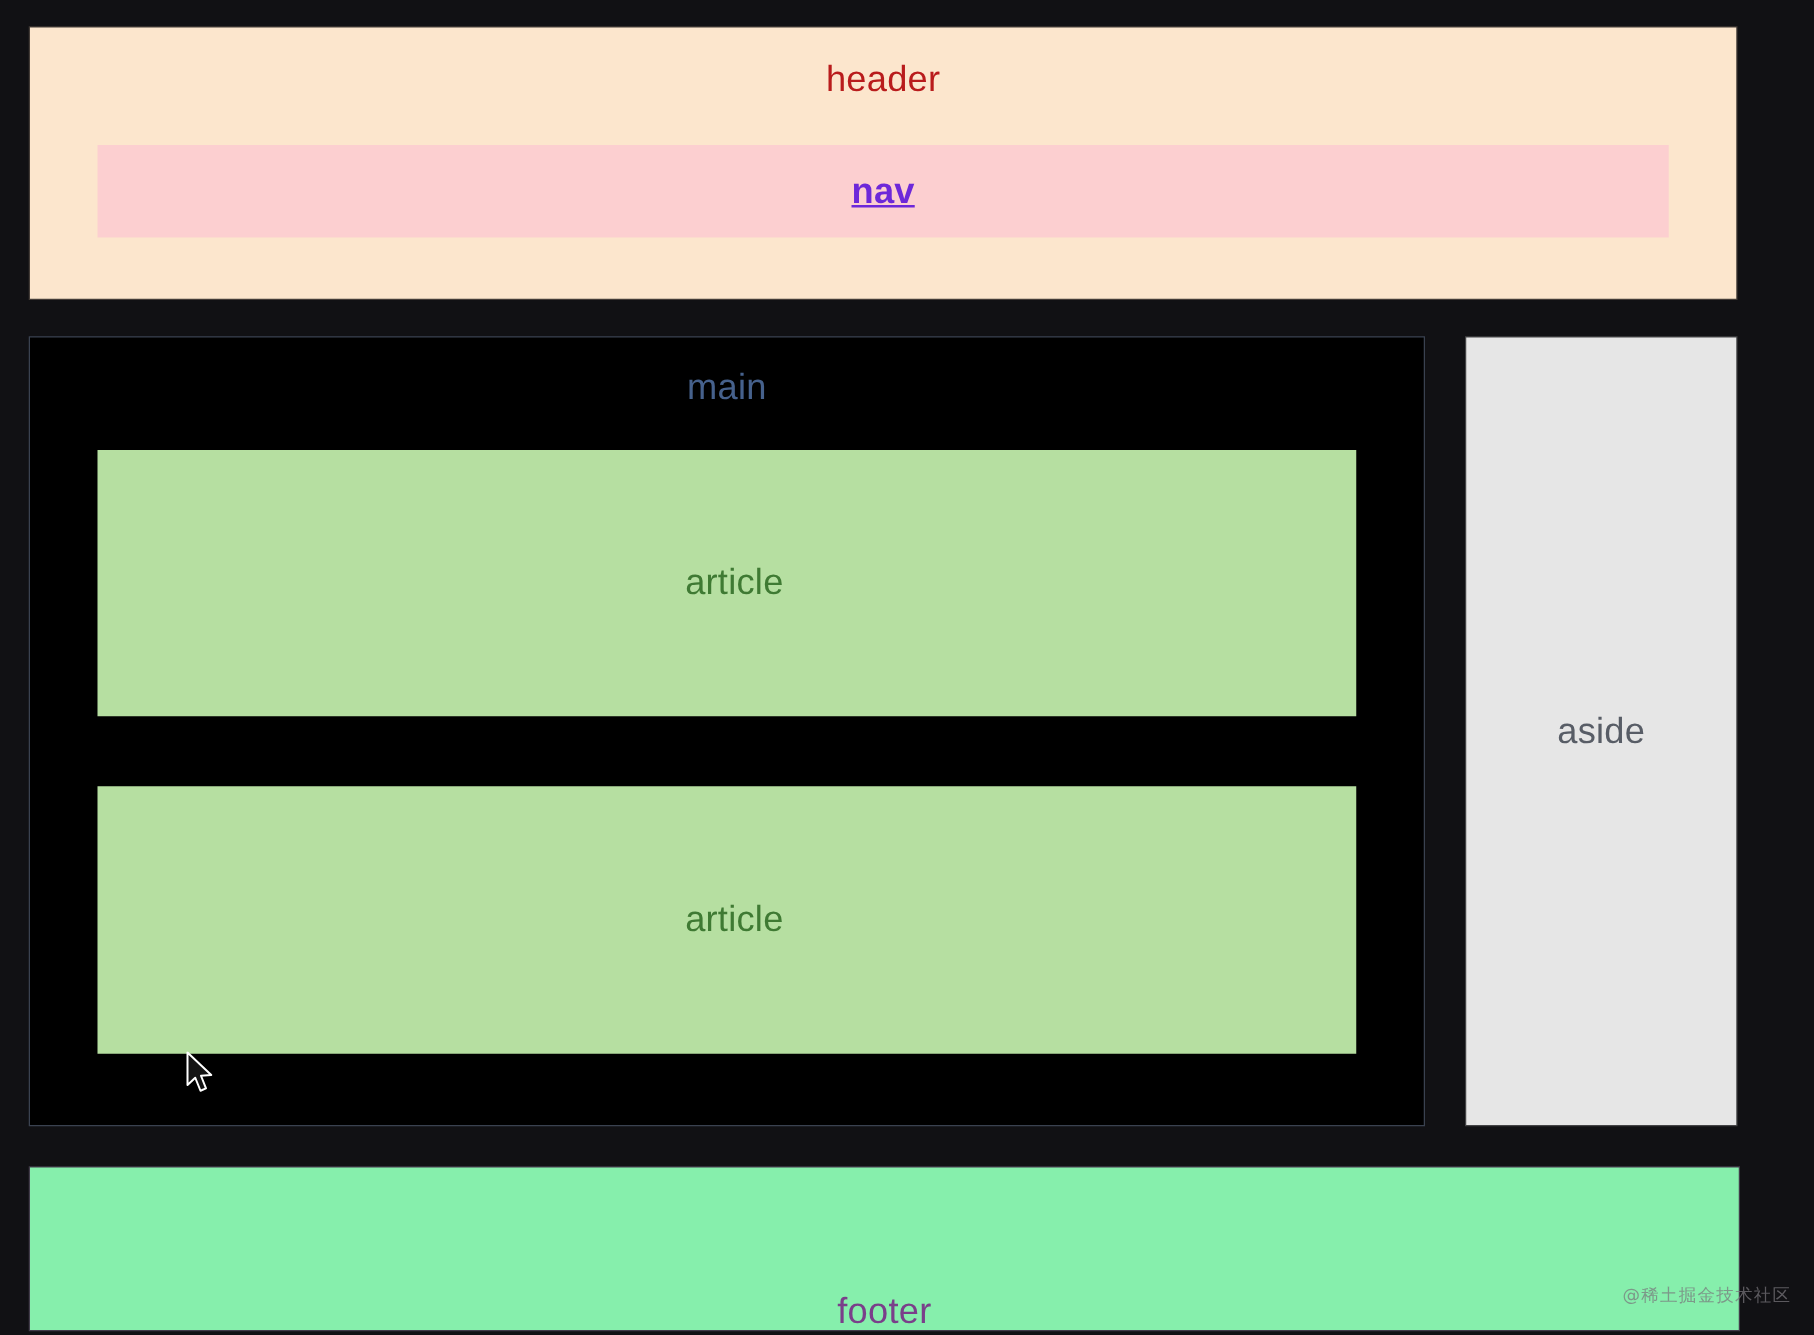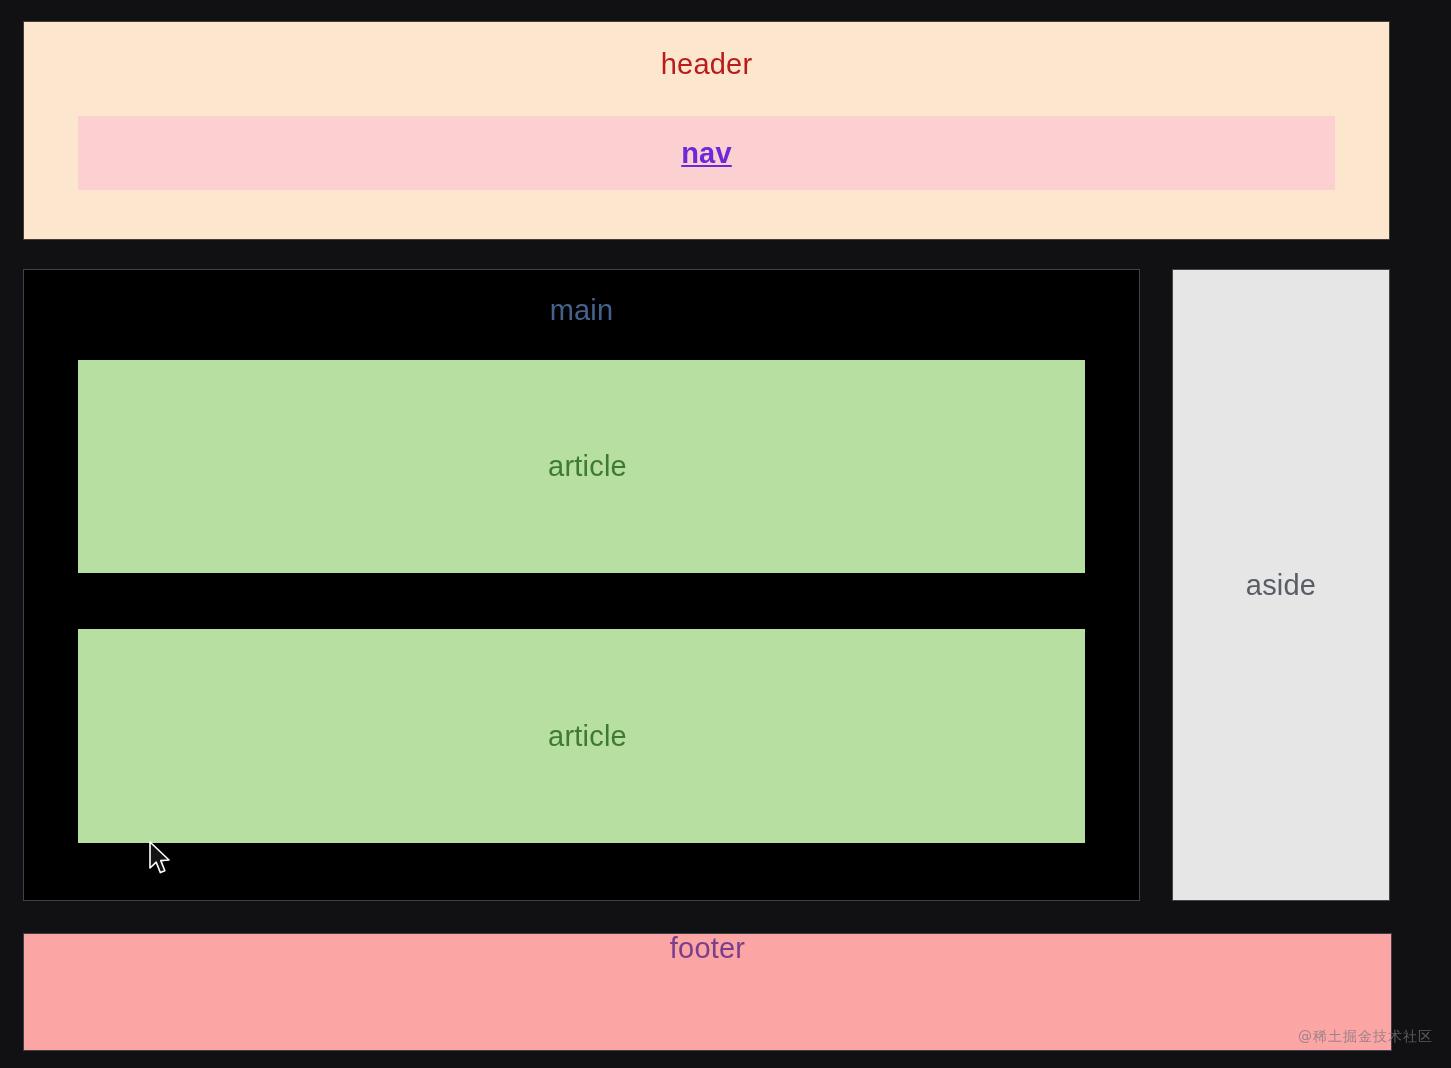--- a/index.html
+++ b/index.html
@@ -113,23 +113,23 @@
   }
   #aside > .region-label {
     color: #585d66;
   }
 
   
   #footer {
     left: 24px;
     top: 934px;
     width: 1367px;
-    height: 116px;
-    background: #fca5a5;
-    align-items: flex-start;
+    height: 130px;
+    background: #86efac;
+    align-items: flex-end;
     box-shadow: 0 0 0 1px rgba(140,125,155,0.40);
   }
   #footer > .region-label {
     color: #7a3f8a;
   }
 
   
   #watermark {
     position: absolute;
     right: 18px;

